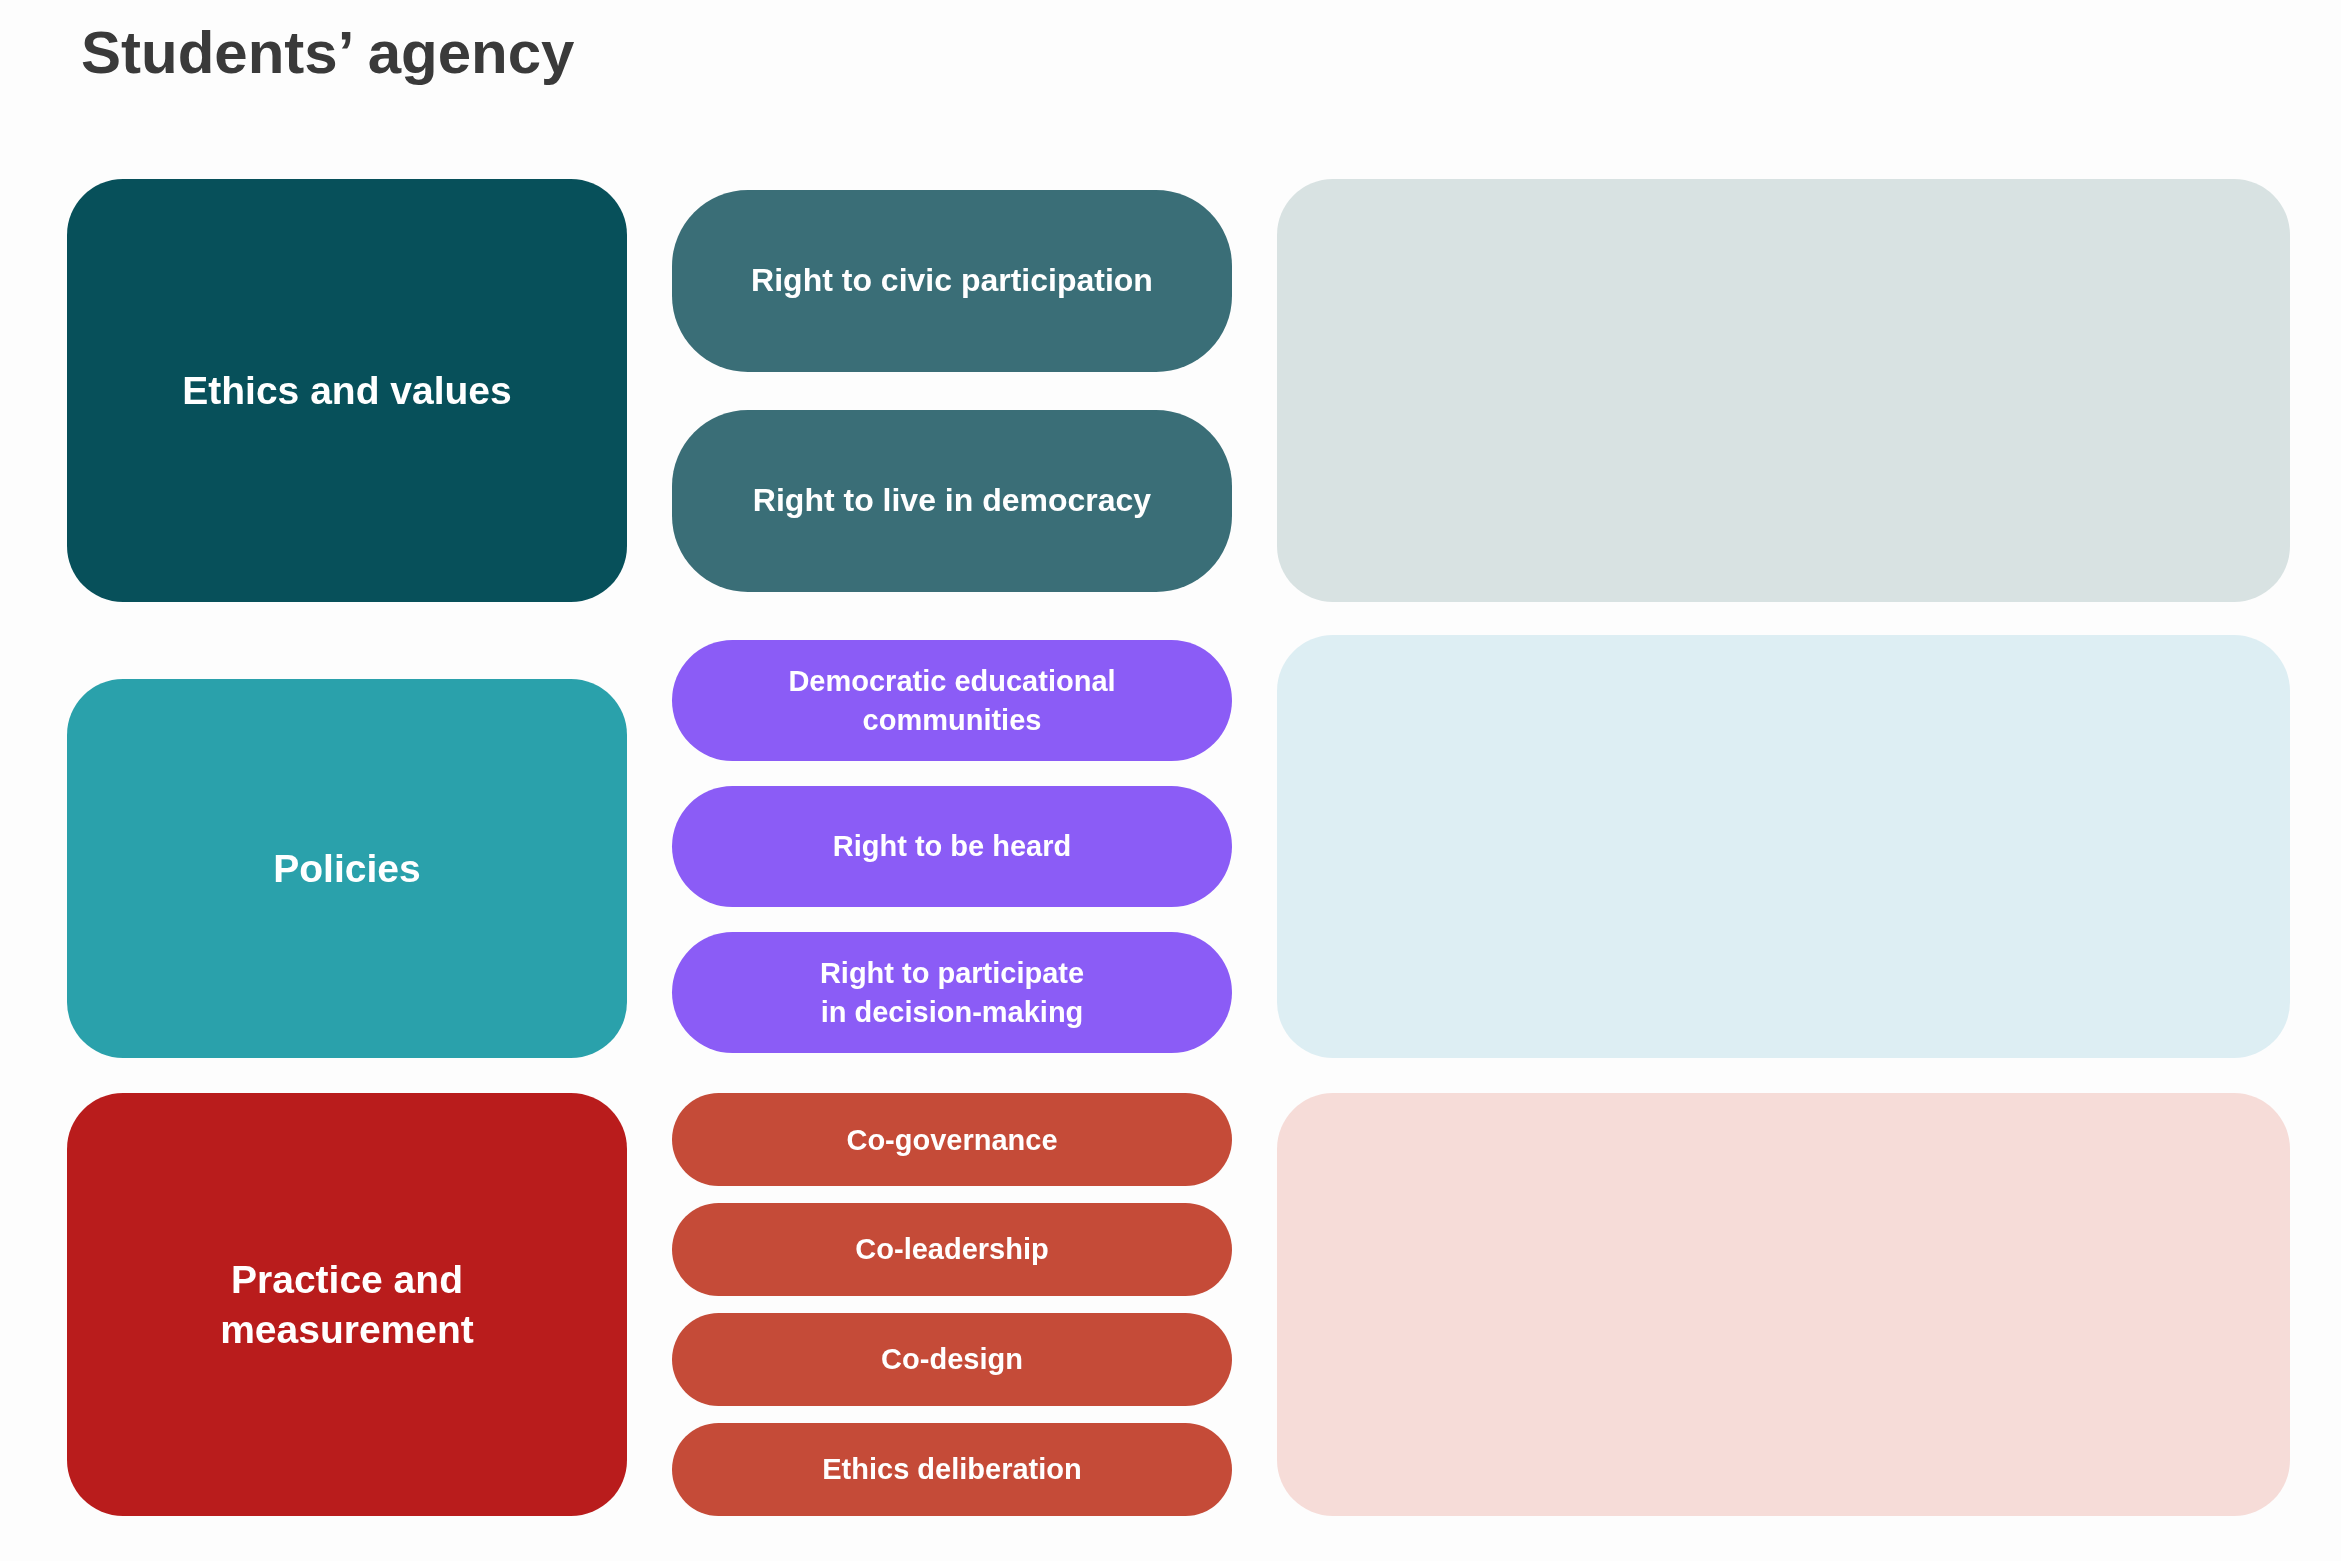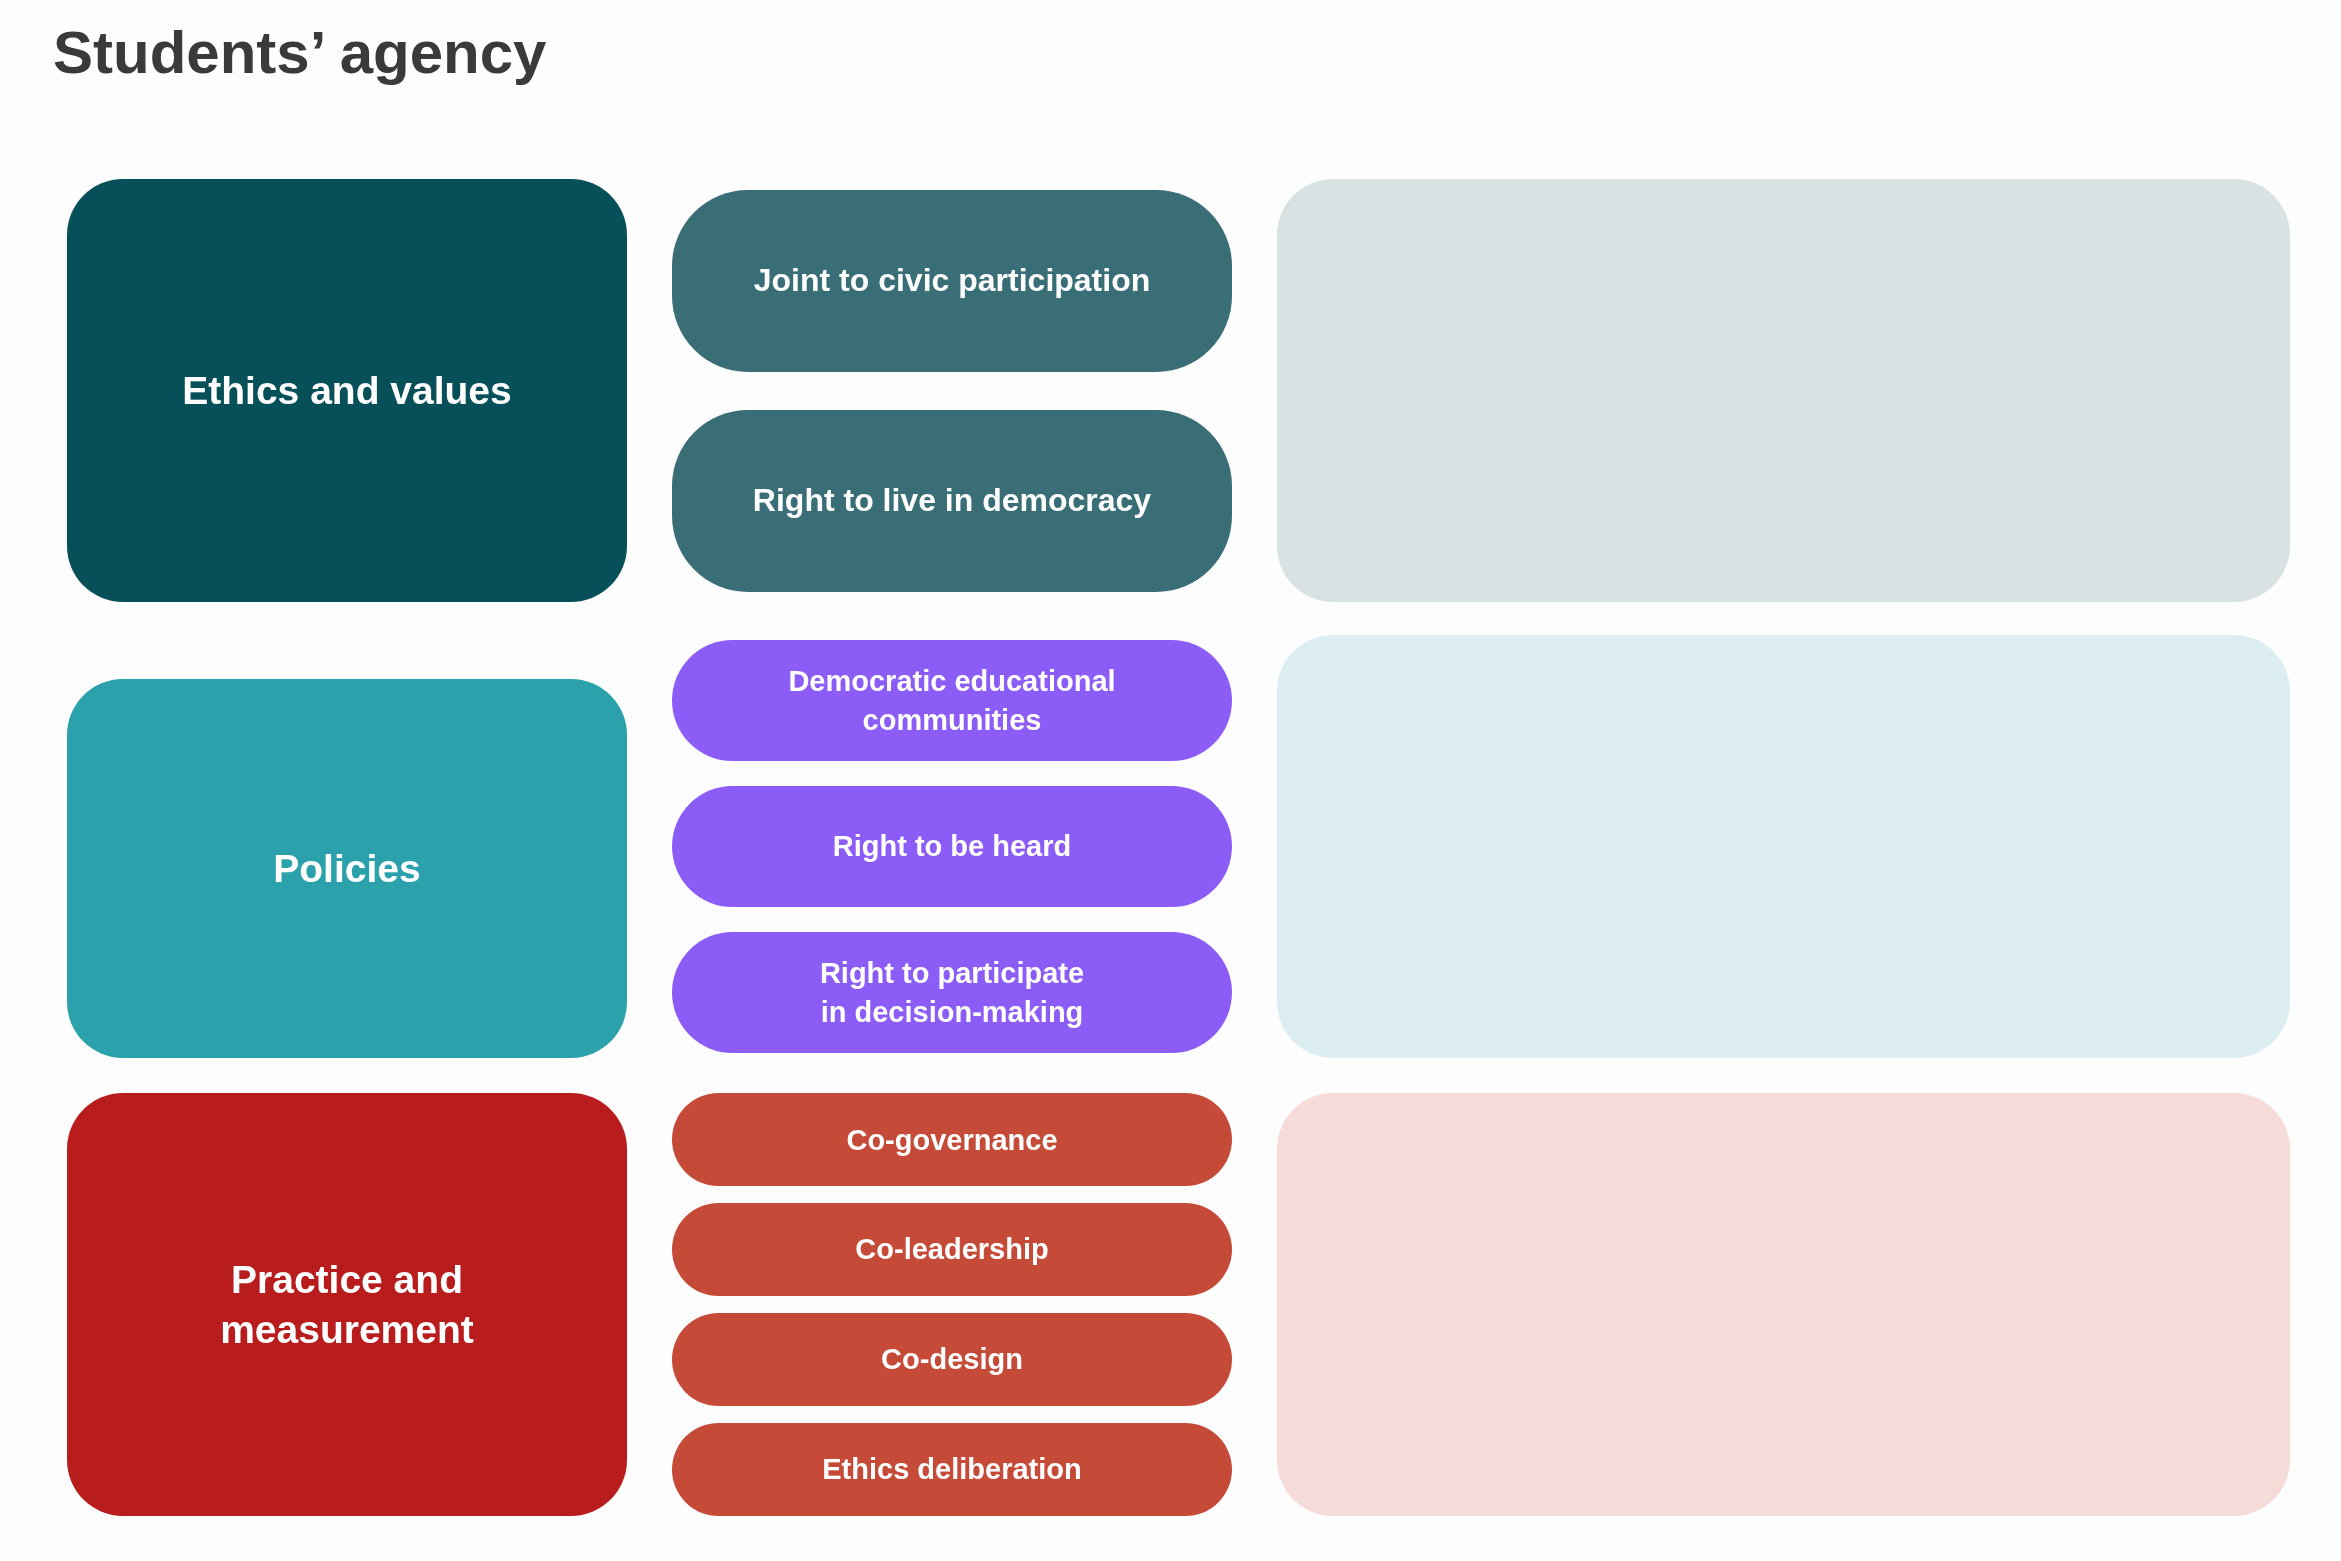--- a/index.html
+++ b/index.html
@@ -10,21 +10,21 @@
   }
   .canvas {
     position: relative;
     width: 2342px;
     height: 1562px;
     background: #fdfdfd;
     overflow: hidden;
   }
   .page-title {
     position: absolute;
-    left: 53px;
+    left: 81px;
     top: 17.6px;
     margin: 0;
     font-size: 60px;
     font-weight: 700;
     color: #3a3a3a;
     letter-spacing: 0px;
   }
   .row {
     position: absolute;
     left: 67px;
@@ -109,21 +109,21 @@
 <div class="canvas">
 
   <h1 class="page-title">Students’ agency</h1>
 
   <div class="row row-1">
     <div class="cat-box">
       <span class="cat-label">Ethics and values</span>
     </div>
     <div class="pill-col">
       <div class="pill">
-        <span class="pill-label">Joint to civic participation</span>
+        <span class="pill-label">Right to civic participation</span>
       </div>
       <div class="pill">
         <span class="pill-label">Right to live in democracy</span>
       </div>
     </div>
     <div class="detail-box"></div>
   </div>
 
   <div class="row row-2">
     <div class="cat-box">

